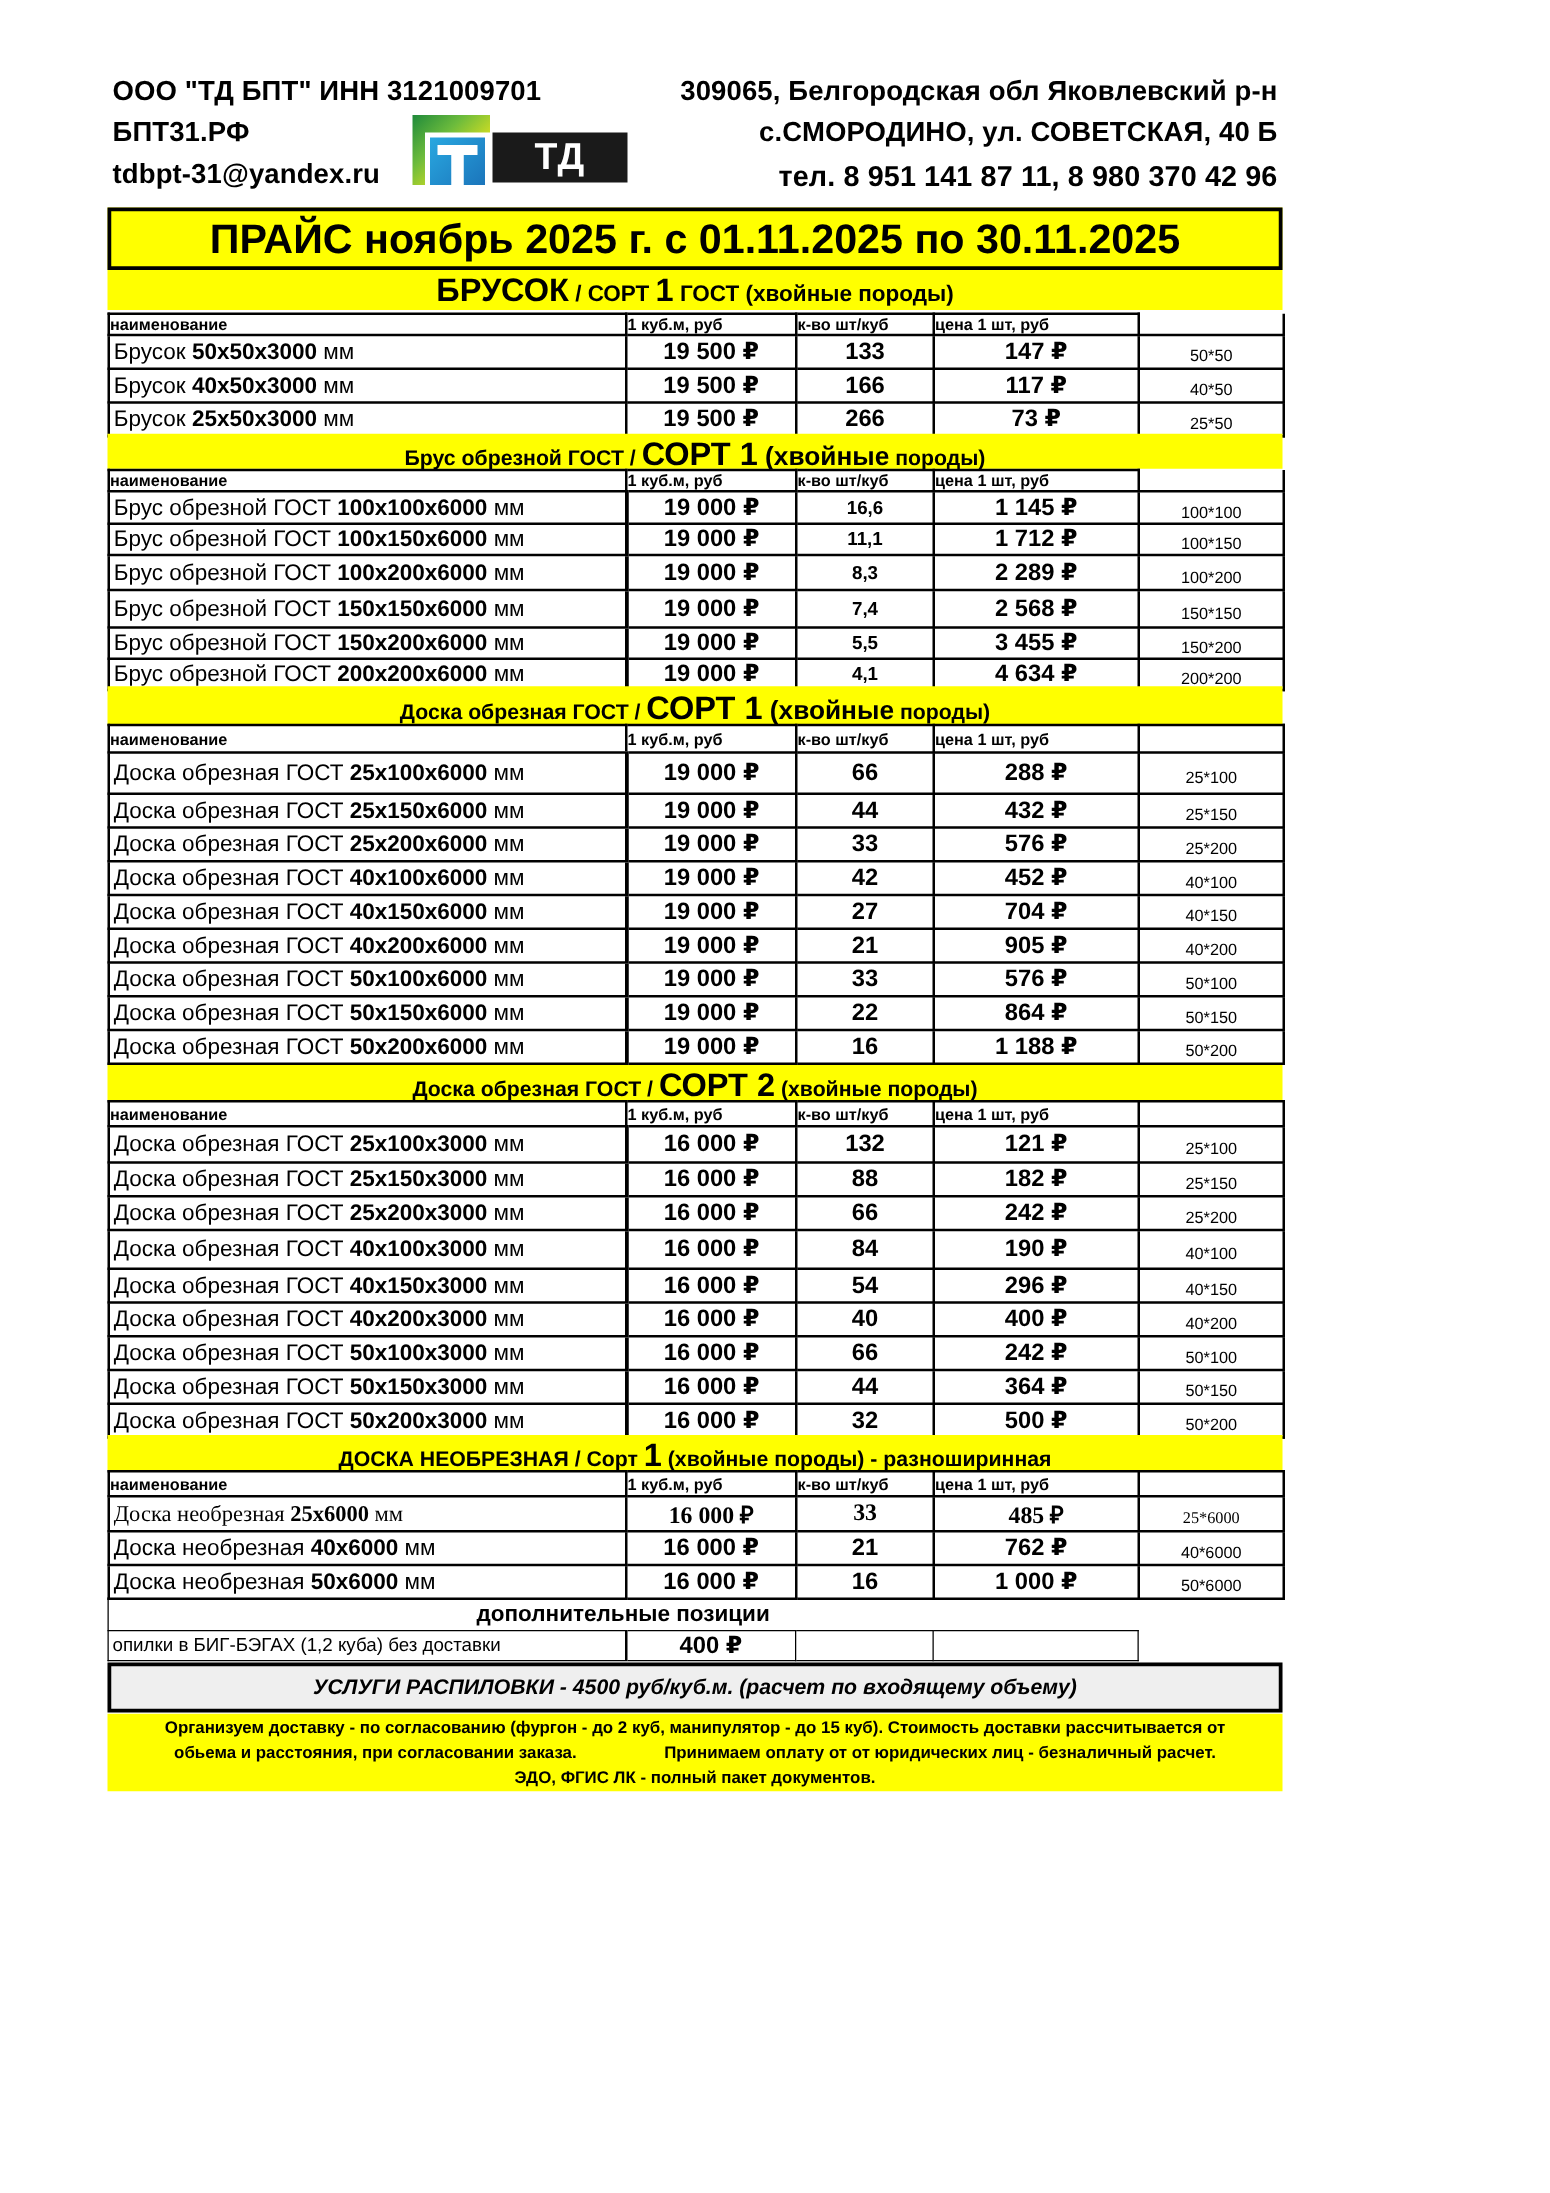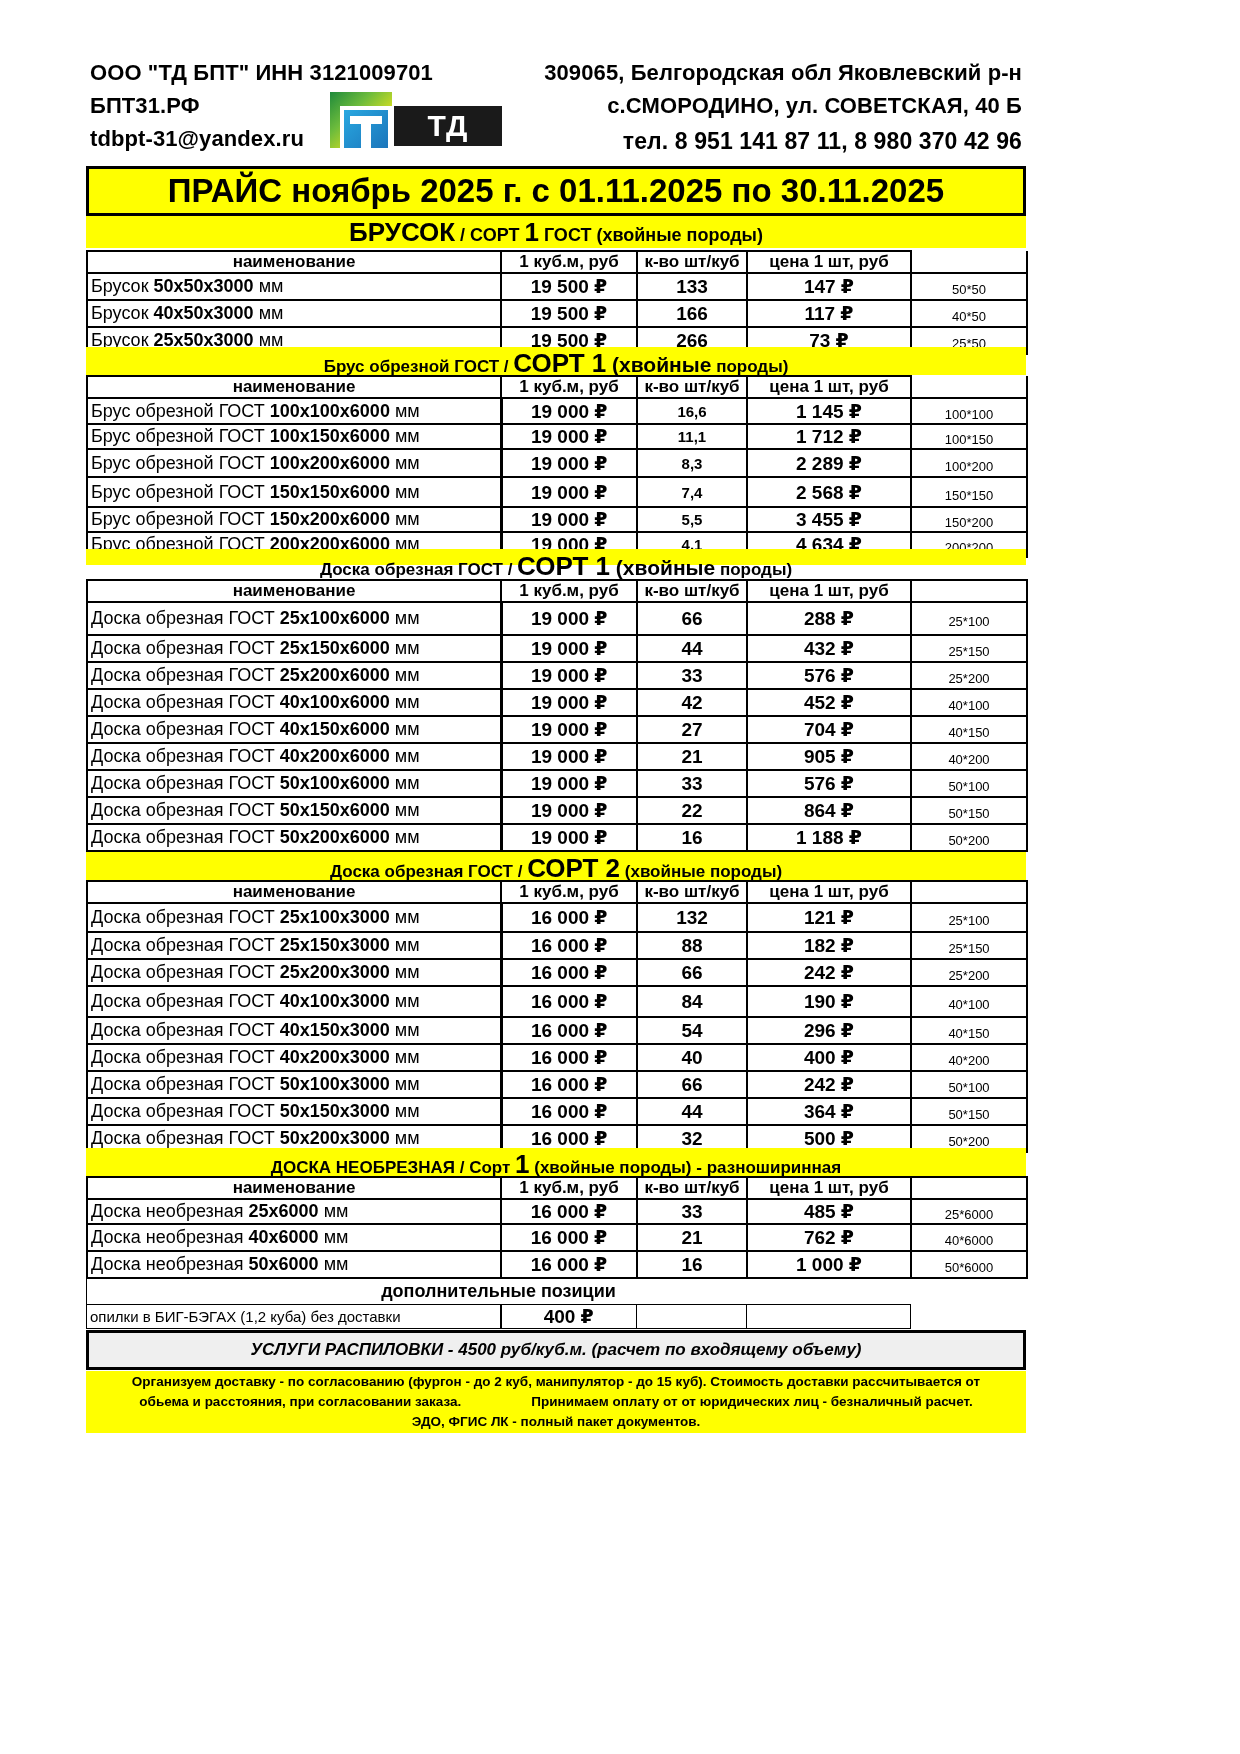--- a/index.html
+++ b/index.html
@@ -26,21 +26,21 @@
   .sec-head .mid { font-size: 18px; }
   .sec-head .sm { font-size: 17px; }
 
   table.pt { position: absolute; left: 86px; border-collapse: collapse; table-layout: fixed; }
   table.pt col.c1 { width: 414px; }
   table.pt col.c2 { width: 136px; }
   table.pt col.c3 { width: 110px; }
   table.pt col.c4 { width: 164px; }
   table.pt col.c5 { width: 116px; }
   table.pt td { border: 2px solid #000; padding: 0; white-space: nowrap; overflow: hidden; }
-  table.pt tr.th td { font-weight: bold; font-size: 17px; text-align: center; }
+  table.pt tr.th td { font-weight: bold; font-size: 13px; text-align: left; }
   table.pt tr.th td.empty { border-top: none; border-bottom-width: 2px; }
   table.pt td.name { font-size: 18px; padding-left: 3px; text-align: left; }
   table.pt td.name b { font-weight: bold; }
   table.pt td.num { font-size: 19px; font-weight: bold; text-align: center; }
   table.pt td.qty { font-size: 19px; font-weight: bold; text-align: center; }
   table.pt td.qty.small { font-size: 15px; }
   table.pt td.size { font-size: 13px; text-align: center; padding-top: 6px; }
   table.pt td.thick-r { border-right-width: 3px; }
 
   .extra-title { position: absolute; left: 86px; top: 1278px; width: 824px; height: 26px; text-align: center;
@@ -180,21 +180,21 @@
   <tr style="height:24px;">
         <td class="name thick-r"><span>Брус обрезной ГОСТ </span><b>200x200x6000</b><span> мм</span></td>
         <td class="num">19 000 ₽</td>
         <td class="qty small">4,1</td>
         <td class="num">4 634 ₽</td>
         <td class="size">200*200</td>
       </tr>
 </tbody>
   </table>
 
-<div class="sec-head" style="top:549px; height:16px; line-height:34px;">
+<div class="sec-head" style="top:549px; height:31px; line-height:34px;">
   <span class="sm">Доска обрезная ГОСТ / </span><span class="big">СОРТ 1</span><span class="big" style="font-size:21px;"> (хвойные</span><span class="sm"> породы)</span>
 </div>
 <table class="pt" style="top:579px;">
   <colgroup>
       <col class="c1">
       <col class="c2">
       <col class="c3">
       <col class="c4">
       <col class="c5">
     </colgroup>
@@ -369,21 +369,21 @@
       <col class="c5">
     </colgroup>
   <tbody>
       <tr class="th" style="height:20px;">
     <td>наименование</td>
     <td>1 куб.м, руб</td>
     <td>к-во шт/куб</td>
     <td>цена 1 шт, руб</td>
     <td style="border-top:2px solid #000;"></td>
   </tr>
-  <tr style="height:14px;">
+  <tr style="height:14px;font-family:Liberation Serif, serif;">
         <td class="name"><span>Доска необрезная </span><b>25x6000</b><span> мм</span></td>
         <td class="num">16 000 ₽</td>
         <td class="qty">33</td>
         <td class="num">485 ₽</td>
         <td class="size">25*6000</td>
       </tr>
   <tr style="height:27px;">
         <td class="name"><span>Доска необрезная </span><b>40x6000</b><span> мм</span></td>
         <td class="num">16 000 ₽</td>
         <td class="qty">21</td>

